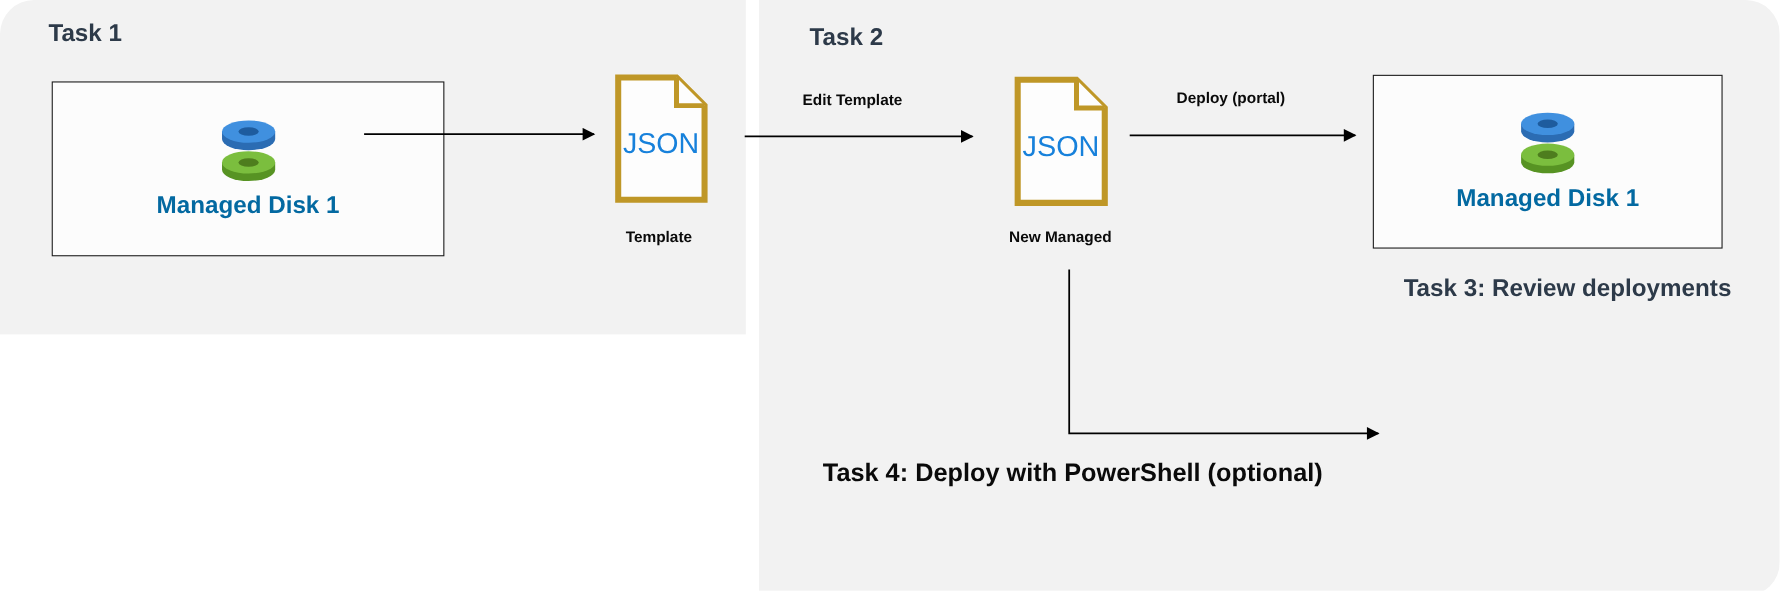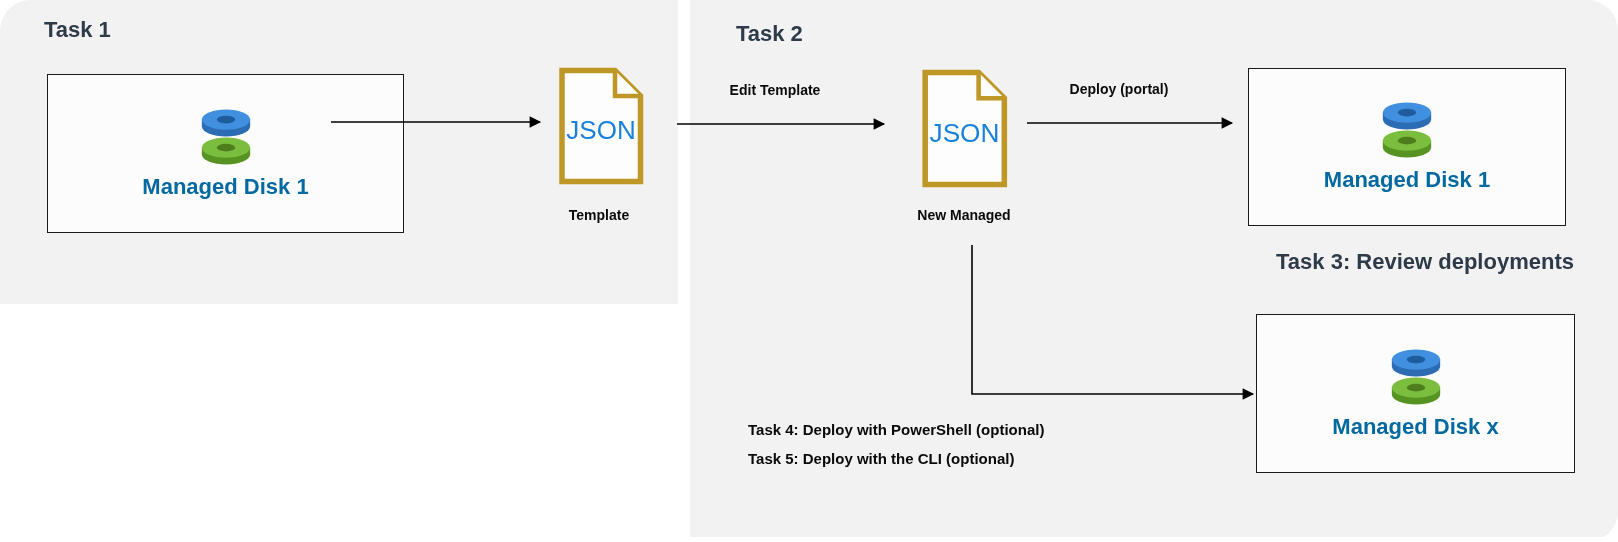--- a/index.html
+++ b/index.html
@@ -15,21 +15,21 @@
             display:flex;flex-direction:column;align-items:center;justify-content:center;gap:8px;}
   .node-box .box-label{font-weight:bold;font-size:22px;color:#0369a1;white-space:nowrap;}
   .box-disk1{left:47px;top:74px;width:357px;height:159px;}
   .box-disk1-deployed{left:1248px;top:68px;width:318px;height:158px;}
   .box-diskx{left:1256px;top:314px;width:319px;height:159px;}
   .json-icon{position:absolute;z-index:3;}
   .json-icon-1{left:558px;top:67px;}
   .json-icon-2{left:920px;top:69px;}
   .json-text{font-family:"Liberation Sans",sans-serif;}
   .arrows{position:absolute;left:0;top:0;z-index:5;pointer-events:none;}
-  .task45{position:absolute;z-index:6;left:748px;top:415px;font-weight:bold;font-size:15px;line-height:29px;color:#0a0a0a;white-space:nowrap;}
+  .task45{position:absolute;z-index:6;left:748px;top:415px;font-weight:bold;font-size:23px;line-height:29px;color:#0a0a0a;white-space:nowrap;}
   .t1{left:44px;top:17px;}
   .t2{left:736px;top:21px;}
   .t3{left:1413px;top:249px;margin-left:12px;}
   .lbl-edit{left:775px;top:82px;}
   .lbl-deploy{left:1119px;top:81px;text-align:right;}
   .lbl-template{left:599px;top:207px;text-align:center;}
   .lbl-newtemplate{left:964px;top:207px;}
 </style>
 </head>
 <body>
@@ -77,35 +77,23 @@
       <path d="M2 12 v7 a25 10.5 0 0 0 50 0 v-7" fill="#2b6cb3"></path>
       <ellipse cx="27" cy="12" rx="25" ry="10.5" fill="#4090df"></ellipse>
       <ellipse cx="27" cy="12" rx="9.5" ry="4" fill="#1e5c9e"></ellipse>
       <path d="M2 41 v7 a25 10.5 0 0 0 50 0 v-7" fill="#579323"></path>
       <ellipse cx="27" cy="41" rx="25" ry="10.5" fill="#7bbe3e"></ellipse>
       <ellipse cx="27" cy="41" rx="9.5" ry="4" fill="#4e7d1e"></ellipse>
     </svg>
     <div class="box-label">Managed Disk 1</div>
   </div>
 
-  <div class="node-box box-diskx">
-    <svg width="54" height="58" viewBox="0 0 54 60">
-      <path d="M2 12 v7 a25 10.5 0 0 0 50 0 v-7" fill="#2b6cb3"></path>
-      <ellipse cx="27" cy="12" rx="25" ry="10.5" fill="#4090df"></ellipse>
-      <ellipse cx="27" cy="12" rx="9.5" ry="4" fill="#1e5c9e"></ellipse>
-      <path d="M2 41 v7 a25 10.5 0 0 0 50 0 v-7" fill="#579323"></path>
-      <ellipse cx="27" cy="41" rx="25" ry="10.5" fill="#7bbe3e"></ellipse>
-      <ellipse cx="27" cy="41" rx="9.5" ry="4" fill="#4e7d1e"></ellipse>
-    </svg>
-    <div class="box-label">Managed Disk x</div>
-  </div>
 
   <div class="task45">
     <div>Task 4: Deploy with PowerShell (optional)</div>
-    <div>Task 5: Deploy with the CLI (optional)</div>
   </div>
 
   <svg class="arrows" width="1618" height="542" viewBox="0 0 1618 542">
     <defs>
       <marker id="ah" viewBox="0 0 10 10" refX="9" refY="5" markerUnits="userSpaceOnUse" markerWidth="15" markerHeight="11.5" orient="auto">
         <path d="M0 0 L10 5 L0 10 Z" fill="#000000"></path>
       </marker>
     </defs>
     <path d="M331 122 H540" stroke="#000000" stroke-width="1.6" fill="none" marker-end="url(#ah)"></path>
     <path d="M677 124 H884" stroke="#000000" stroke-width="1.6" fill="none" marker-end="url(#ah)"></path>

